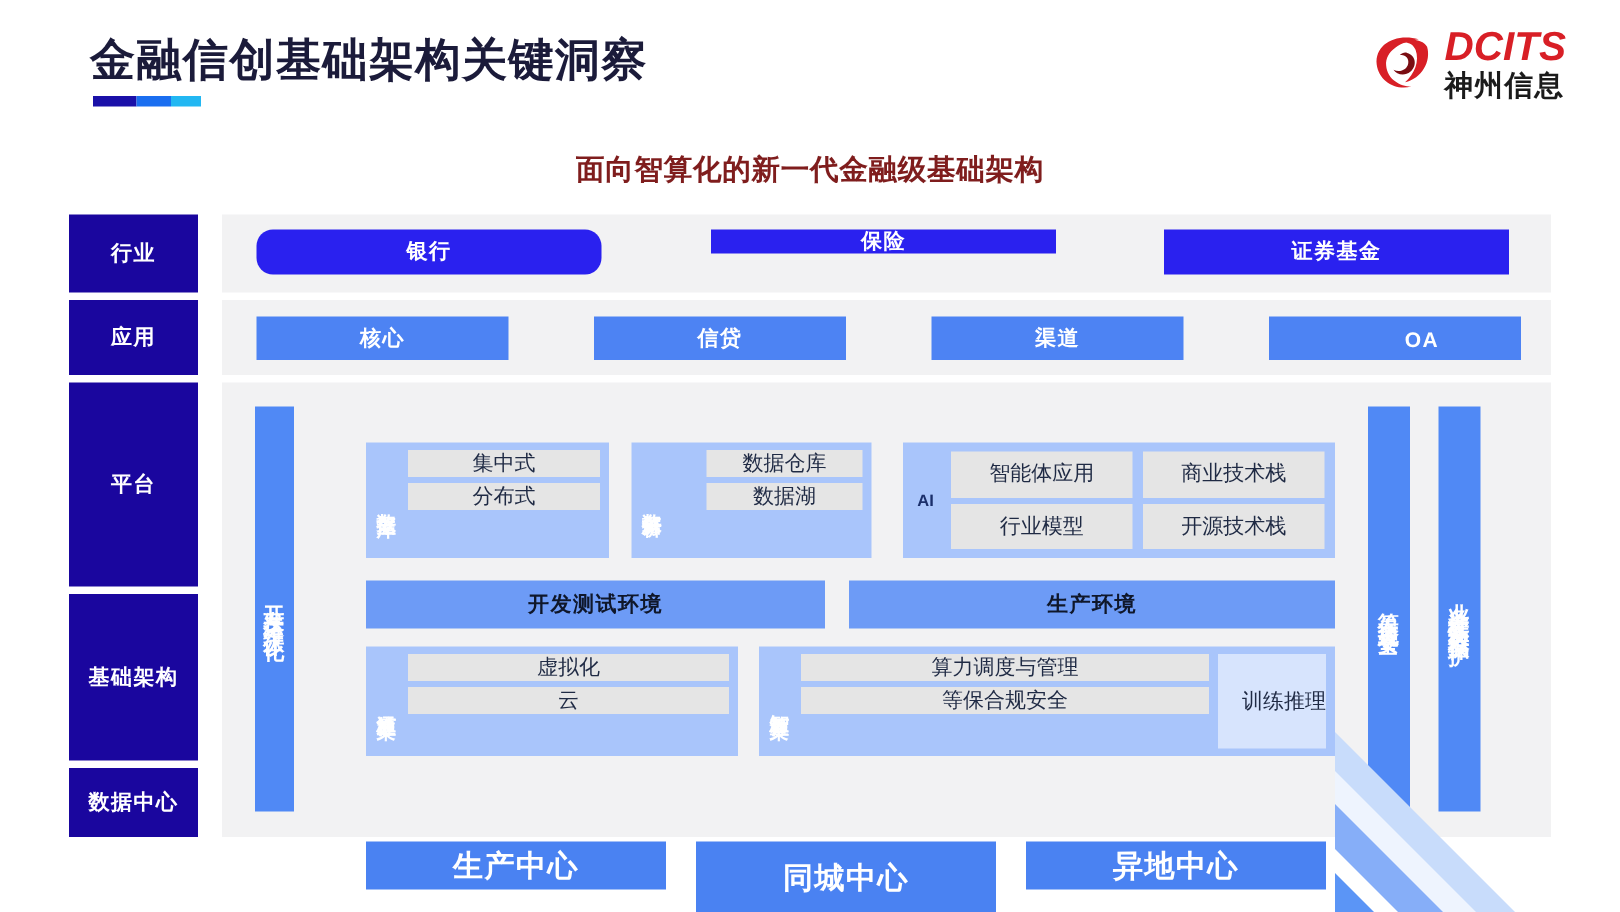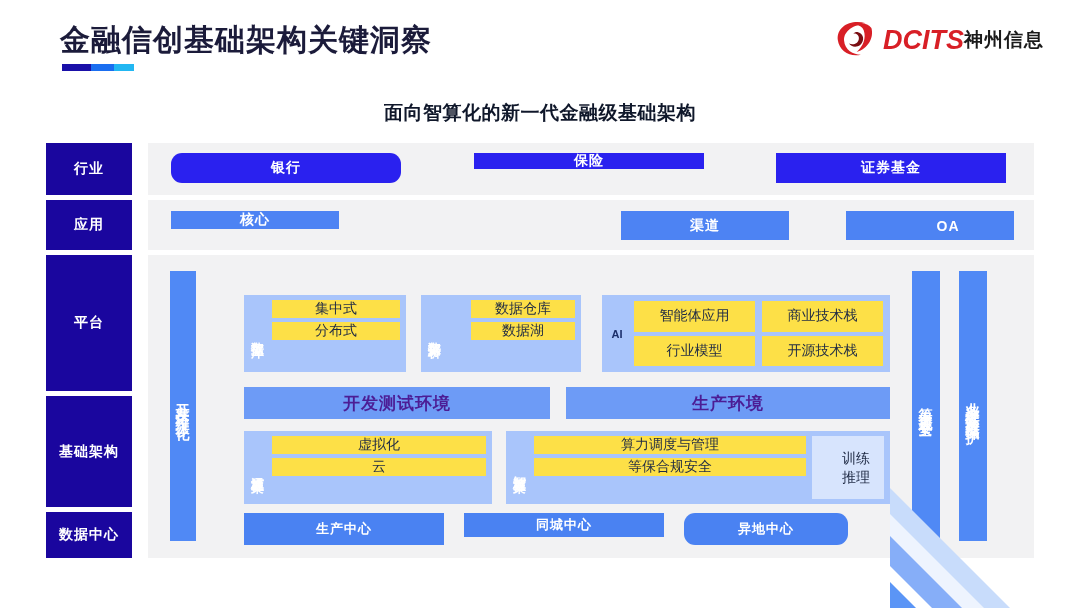--- a/index.html
+++ b/index.html
@@ -59,21 +59,21 @@
 
   
   .logo {
     position: absolute;
     right: 36px; top: 18px;
     display: flex;
     align-items: center;
     gap: 6px;
   }
   .logo-mark { width: 42px; height: 44px; flex: 0 0 auto; }
-  .logo-text { display: flex; flex-direction: row; line-height: 1; }
+  .logo-text { display: flex; flex-direction: column; line-height: 1; }
   .logo-en {
     font-size: 27px;
     font-weight: bold;
     font-style: italic;
     color: #d81f26;
     letter-spacing: 0px;
   }
   .logo-cn {
     font-size: 19px;
     font-weight: bold;
@@ -83,21 +83,21 @@
   }
 
   
   .subtitle {
     position: absolute;
     left: 0; top: 100px;
     width: 1080px;
     text-align: center;
     font-size: 19px;
     font-weight: bold;
-    color: #0f172a;
+    color: #7f1d1d;
     letter-spacing: 0.5px;
   }
 
   
   .diagram {
     position: absolute;
     left: 46px; top: 143px;
     width: 988px; height: 425px;
   }
 
@@ -189,53 +189,54 @@
   }
   .group-grid {
     flex: 1 1 auto;
     display: grid;
     grid-template-columns: 1fr 1fr;
     gap: 4px 7px;
     padding: 6px 7px 6px 2px;
     box-sizing: border-box;
   }
   .cell {
-    background: #fde047;
+    background: #e5e5e5;
     display: flex;
     align-items: center;
     justify-content: center;
     font-size: 14px;
     color: #1f2a44;
     box-sizing: border-box;
   }
 
   
   .wide-bar {
     position: absolute;
     background: #6d9bf6;
-    color: #4c1d95;
-    font-size: 17px;
+    color: #0f172a;
+    font-size: 14px;
     font-weight: bold;
     display: flex;
     align-items: center;
     justify-content: center;
     letter-spacing: 1px;
     box-sizing: border-box;
   }
   .center-bar {
     position: absolute;
     background: #4a82f2;
     color: #ffffff;
-    font-size: 13px;
-    font-weight: bold;
-    display: flex;
-    align-items: center;
-    justify-content: center;
-    letter-spacing: 1px;
-    box-sizing: border-box;
+    font-size: 20px;
+    font-weight: bold;
+    display: flex;
+    align-items: center;
+    justify-content: center;
+    letter-spacing: 1px;
+    box-sizing: border-box;
+    margin-top: 48px;
   }
 
   
   .side-bar {
     position: absolute;
     background: #5089f5;
     color: #ffffff;
     font-weight: bold;
     font-size: 14px;
     display: flex;
@@ -245,21 +246,21 @@
     text-orientation: upright;
     letter-spacing: 3px;
     box-sizing: border-box;
   }
 
   
   .stack-box {
     position: absolute;
     background: #d7e4fd;
     display: flex;
-    flex-direction: column;
+    flex-direction: row;
     align-items: center;
     justify-content: center;
     font-size: 14px;
     color: #1f2a44;
     line-height: 1.35;
     box-sizing: border-box;
     padding-left: 16px;
   }
 </style>
 </head>
@@ -295,21 +296,22 @@
   <div class="row-label" style="top:112px; height:136px;">平台</div>
   <div class="row-label" style="top:253px; height:111px;">基础架构</div>
   <div class="row-label" style="top:369px; height:46px;">数据中心</div>
 
   <div class="band-panel" style="left:102px; top:0; width:886px; height:52px;"></div>
   <div class="chip chip-industry" style="left:125px; top:10px; width:230px; height:30px;border-radius:11px;">银行</div>
   <div class="chip chip-industry" style="left:428px; top:10px; width:230px; height:16px;">保险</div>
   <div class="chip chip-industry" style="left:730px; top:10px; width:230px; height:30px;">证券基金</div>
 
   <div class="band-panel" style="left:102px; top:57px; width:886px; height:50px;"></div>
-  <div class="chip chip-app" style="left:125px; top:68px; width:168px; height:18px;">核心</div>
+  <div class="chip chip-app" style="left:125px; top:68px; width:168px; height:29px;">核心</div>
+  <div class="chip chip-app" style="left:350px; top:68px; width:168px; height:29px;">信贷</div>
   <div class="chip chip-app" style="left:575px; top:68px; width:168px; height:29px;">渠道</div>
   <div class="chip chip-app" style="left:800px; top:68px; width:168px; height:29px;padding-left:36px;">OA</div>
 
   <div class="band-panel" style="left:102px; top:112px; width:886px; height:303px;"></div>
 
   <div class="vbar" style="left:124px; top:128px; width:26px; height:270px;">开发运维一体化</div>
 
   <div class="group" style="left:198px; top:152px; width:162px; height:77px;">
     <div class="group-title">数据库</div>
     <div class="group-body">
@@ -353,22 +355,22 @@
       <div class="cell">算力调度与管理</div>
       <div class="cell">等保合规安全</div>
     </div>
   </div>
   <div class="stack-box" style="left:766px; top:293px; width:72px; height:63px;">
     <span>训练</span>
     <span>推理</span>
   </div>
 
   <div class="center-bar" style="left:198px; top:370px; width:200px; height:32px;">生产中心</div>
-  <div class="center-bar" style="left:418px; top:370px; width:200px; height:24px;">同城中心</div>
-  <div class="center-bar" style="left:638px; top:370px; width:164px; height:32px;border-radius:11px;">异地中心</div>
+  <div class="center-bar" style="left:418px; top:370px; width:200px; height:48px;">同城中心</div>
+  <div class="center-bar" style="left:638px; top:370px; width:200px; height:32px;">异地中心</div>
 
   <div class="side-bar" style="left:866px; top:128px; width:28px; height:270px;">等保合规安全</div>
   <div class="side-bar" style="left:913px; top:128px; width:28px; height:270px;">业务连续性及数据保护</div>
 </div>
 
 <div class="corner-deco">
   <div class="band" style="left:-10px; top:30px;  width:300px; height:26px; background:#c8dcfb;"></div>
   <div class="band" style="left:-10px; top:56px;  width:300px; height:22px; background:#eef4fe;"></div>
   <div class="band" style="left:-10px; top:78px;  width:300px; height:30px; background:#86aef8;"></div>
   <div class="band" style="left:-10px; top:108px; width:300px; height:16px; background:#ffffff;"></div>

